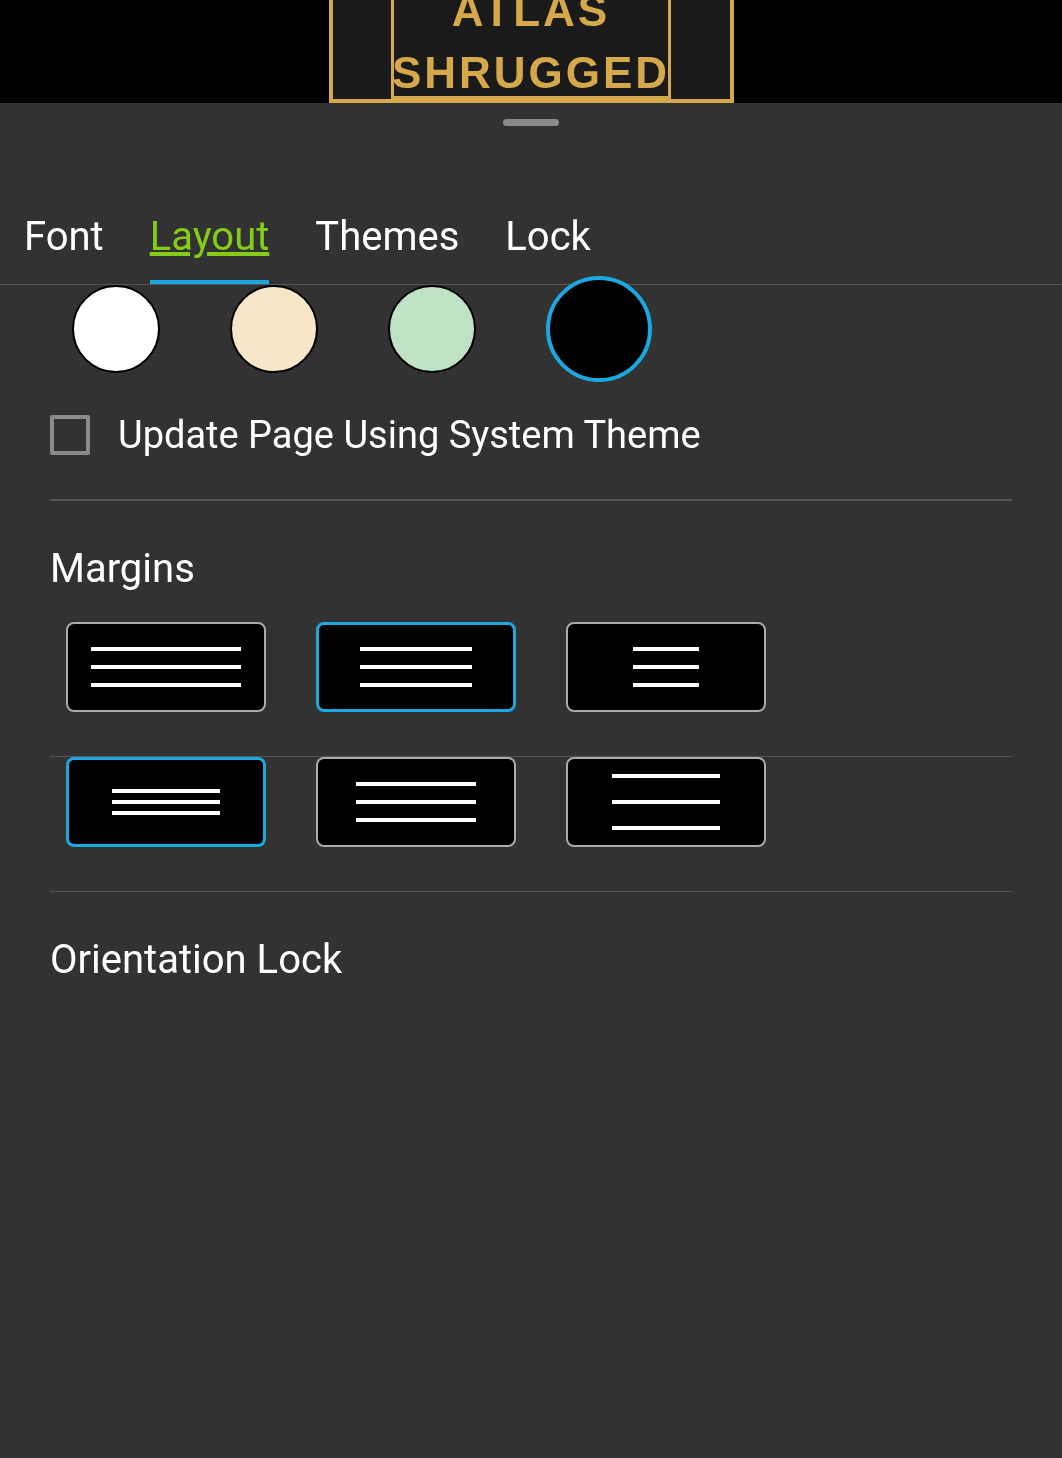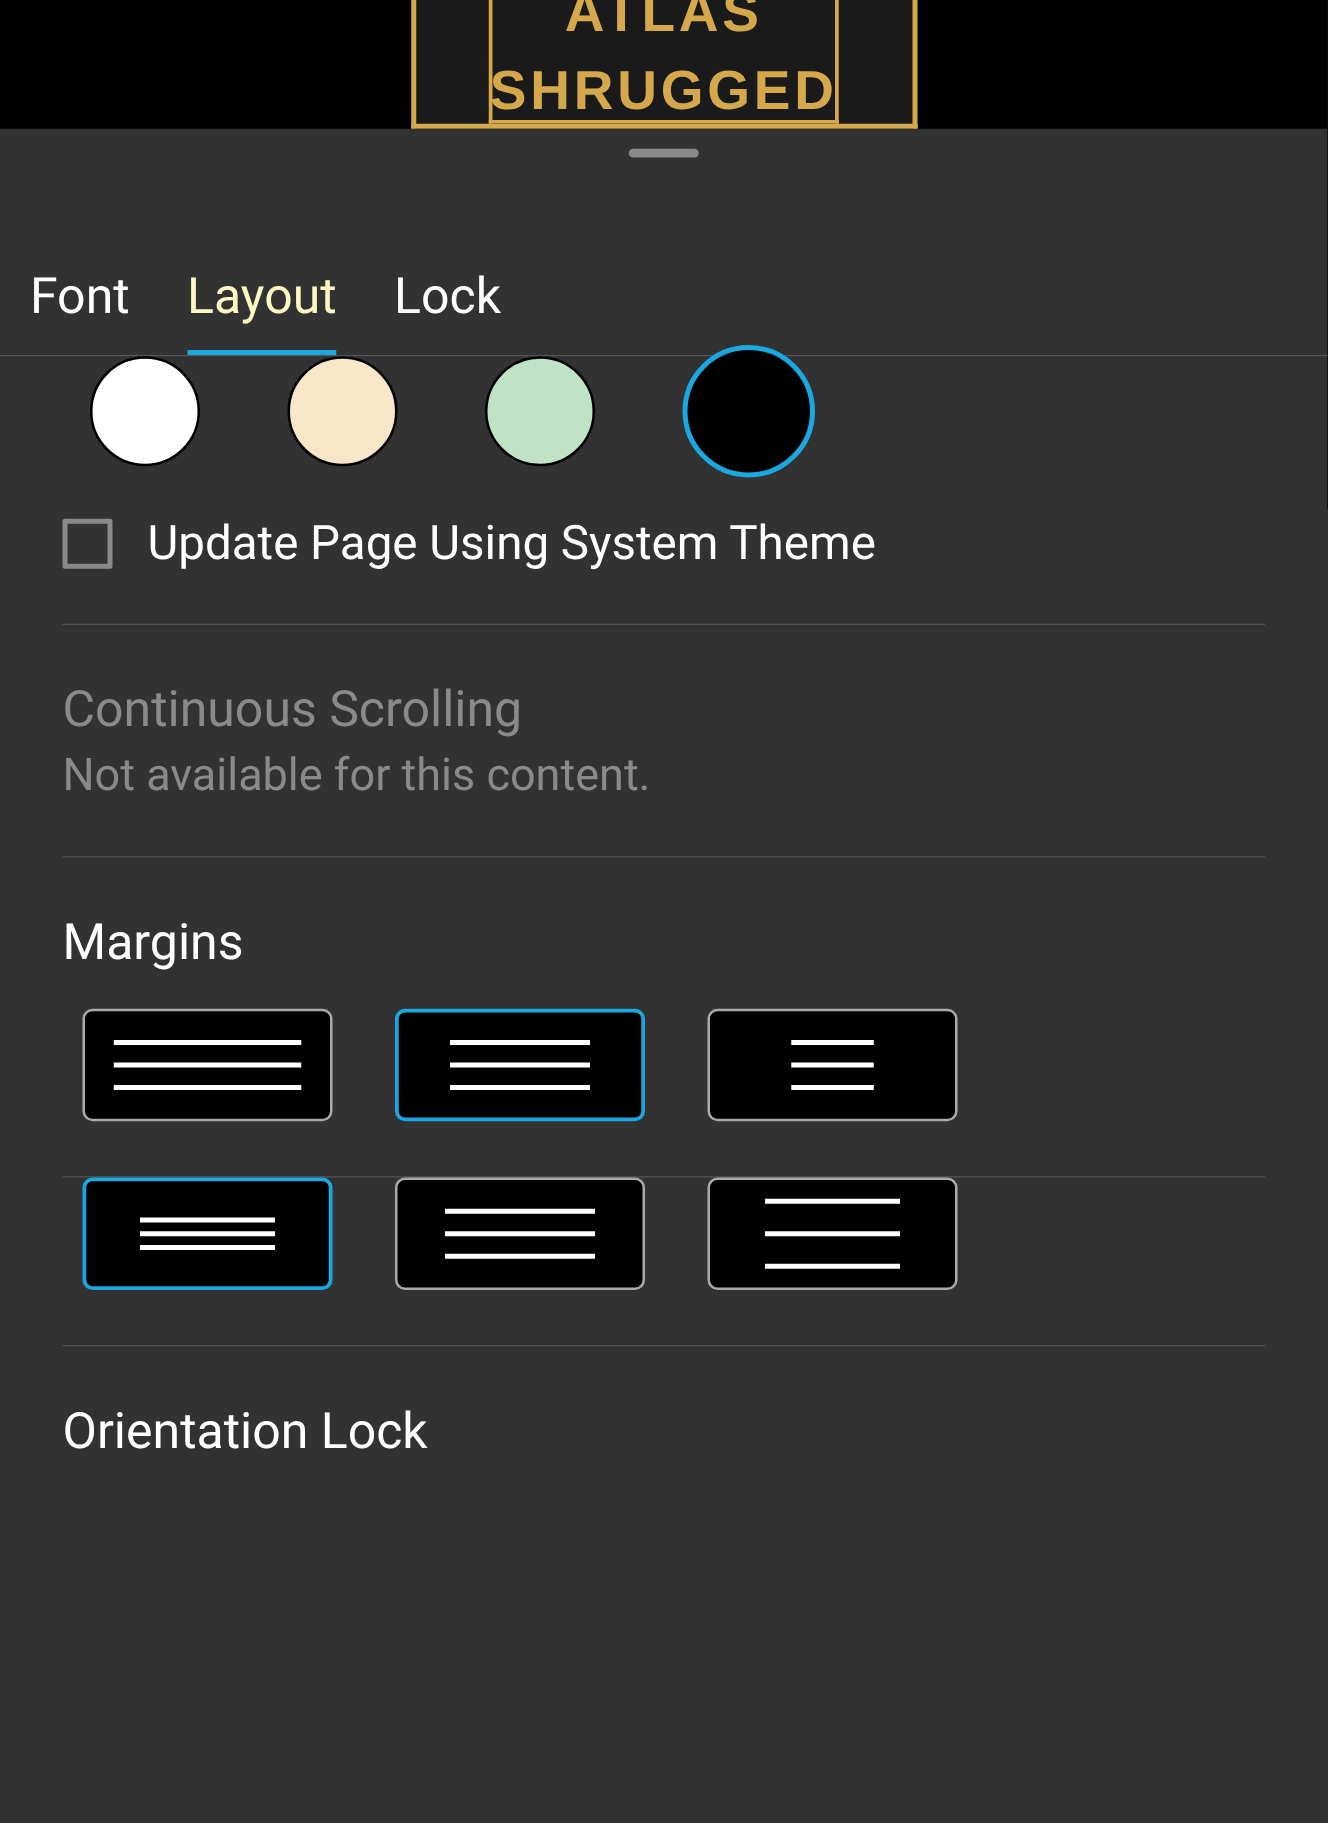--- a/index.html
+++ b/index.html
@@ -73,22 +73,23 @@
     align-items: flex-end;
   }
   .tab {
     font-size: 40px;
     color: #fff;
     padding-bottom: 20px;
     border-bottom: 4px solid transparent;
     cursor: pointer;
   }
   .tab.active {
-    color: #fef9c3;
+    color: #84cc16;
     border-bottom-color: #1ba7e0;
+    text-decoration: underline;
   }
   .content {
     padding: 0 50px;
   }
   .section-title {
     font-size: 40px;
     color: #fff;
     margin-top: 44px;
     margin-bottom: 30px;
   }
@@ -200,42 +201,39 @@
     </div>
   </div>
 </div>
 
 <div class="panel">
   <div class="grabber"></div>
 
   <div class="tab-row">
     <div class="tab">Font</div>
     <div class="tab active">Layout</div>
+    <div class="tab">Themes</div>
     <div class="tab">Lock</div>
   </div>
 
   <div class="content">
 
     <div class="swatch-row">
       <div class="swatch" style="background:#ffffff"></div>
       <div class="swatch" style="background:#f7e6c7"></div>
       <div class="swatch" style="background:#c0e3c6"></div>
       <div class="swatch selected" style="background:#000000"></div>
     </div>
     <div class="checkbox-row">
       <div class="checkbox"></div>
       <div class="checkbox-label">Update Page Using System Theme</div>
     </div>
 
     <div class="divider"></div>
 
-    <div class="scroll-block">
-      <div class="section-title disabled" style="margin-top:0; margin-bottom:8px;">Continuous Scrolling</div>
-      <div class="subtext">Not available for this content.</div>
-    </div>
 
     <div class="divider"></div>
 
     <div class="section-title">Margins</div>
     <div class="option-row">
       <div class="option-box margins-narrow">
         <div class="line"></div>
         <div class="line"></div>
         <div class="line"></div>
       </div>

